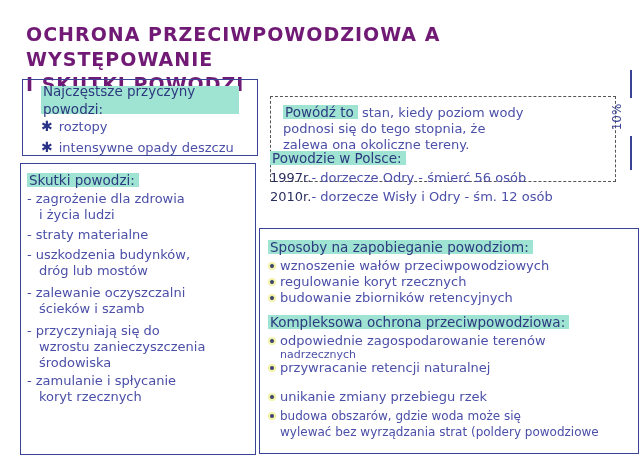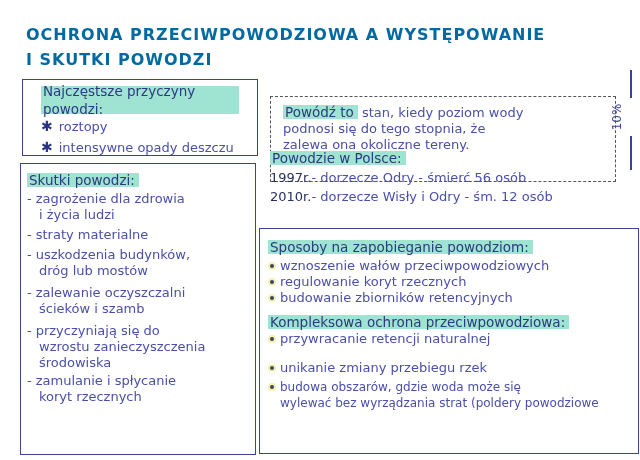--- a/index.html
+++ b/index.html
@@ -4,22 +4,22 @@
 <style>
   html, body { margin:0; padding:0; }
   body {
     width:640px; height:460px; overflow:hidden; position:relative;
     background:#ffffff;
     font-family:"DejaVu Sans", sans-serif;
   }
   .title {
     position:absolute; left:26px; top:22px; width:600px;
     font-family:"DejaVu Sans", sans-serif; font-weight:bold;
-    font-size:16px; line-height:25px; letter-spacing:1px;
-    color:#0369a1; text-transform:uppercase;
+    font-size:19px; line-height:25px; letter-spacing:1px;
+    color:#701a75; text-transform:uppercase;
   }
   .hand { font-family:"DejaVu Sans", sans-serif; color:#4b4fa8; }
   .hl {
     background:linear-gradient(transparent 12%, #9fe3d3 12%, #9fe3d3 88%, transparent 88%);
     color:#2c3a7e;
   }
   .box { position:absolute; border:1.5px solid #3a4496; box-sizing:border-box; }
   .dashed { position:absolute; border:1.5px dashed #555; box-sizing:border-box; }
 
   #causes { left:22px; top:79px; width:236px; height:77px; padding:2px 18px; }
@@ -110,20 +110,24 @@
   </div>
 </div>
 
 <div id="prevention" class="box hand">
   <div><span class="h hl">Sposoby na zapobieganie powodziom:</span></div>
   <div class="line" style="margin-top:2px"><span class="bul"></span><span>wznoszenie wałów przeciwpowodziowych</span></div>
   <div class="line"><span class="bul"></span><span>regulowanie koryt rzecznych</span></div>
   <div class="line"><span class="bul"></span><span>budowanie zbiorników retencyjnych</span></div>
 
   <div style="margin-top:6px"><span class="h hl">Kompleksowa ochrona przeciwpowodziowa:</span></div>
+  <div style="margin-top:2px">
+    <div class="line"><span class="bul"></span><span>odpowiednie zagospodarowanie terenów</span></div>
+    <div class="line indent" style="font-size:11px;line-height:11px">nadrzecznych</div>
+  </div>
   <div>
     <div class="line"><span class="bul"></span><span>przywracanie retencji naturalnej</span></div>
   </div>
   <div style="margin-top:13px">
     <div class="line"><span class="bul"></span><span>unikanie zmiany przebiegu rzek</span></div>
   </div>
   <div style="margin-top:3px">
     <div class="line" style="font-size:12px"><span class="bul"></span><span>budowa obszarów, gdzie woda może się</span></div>
     <div class="line indent" style="font-size:12px">wylewać bez wyrządzania strat (poldery powodziowe</div>
   </div>

